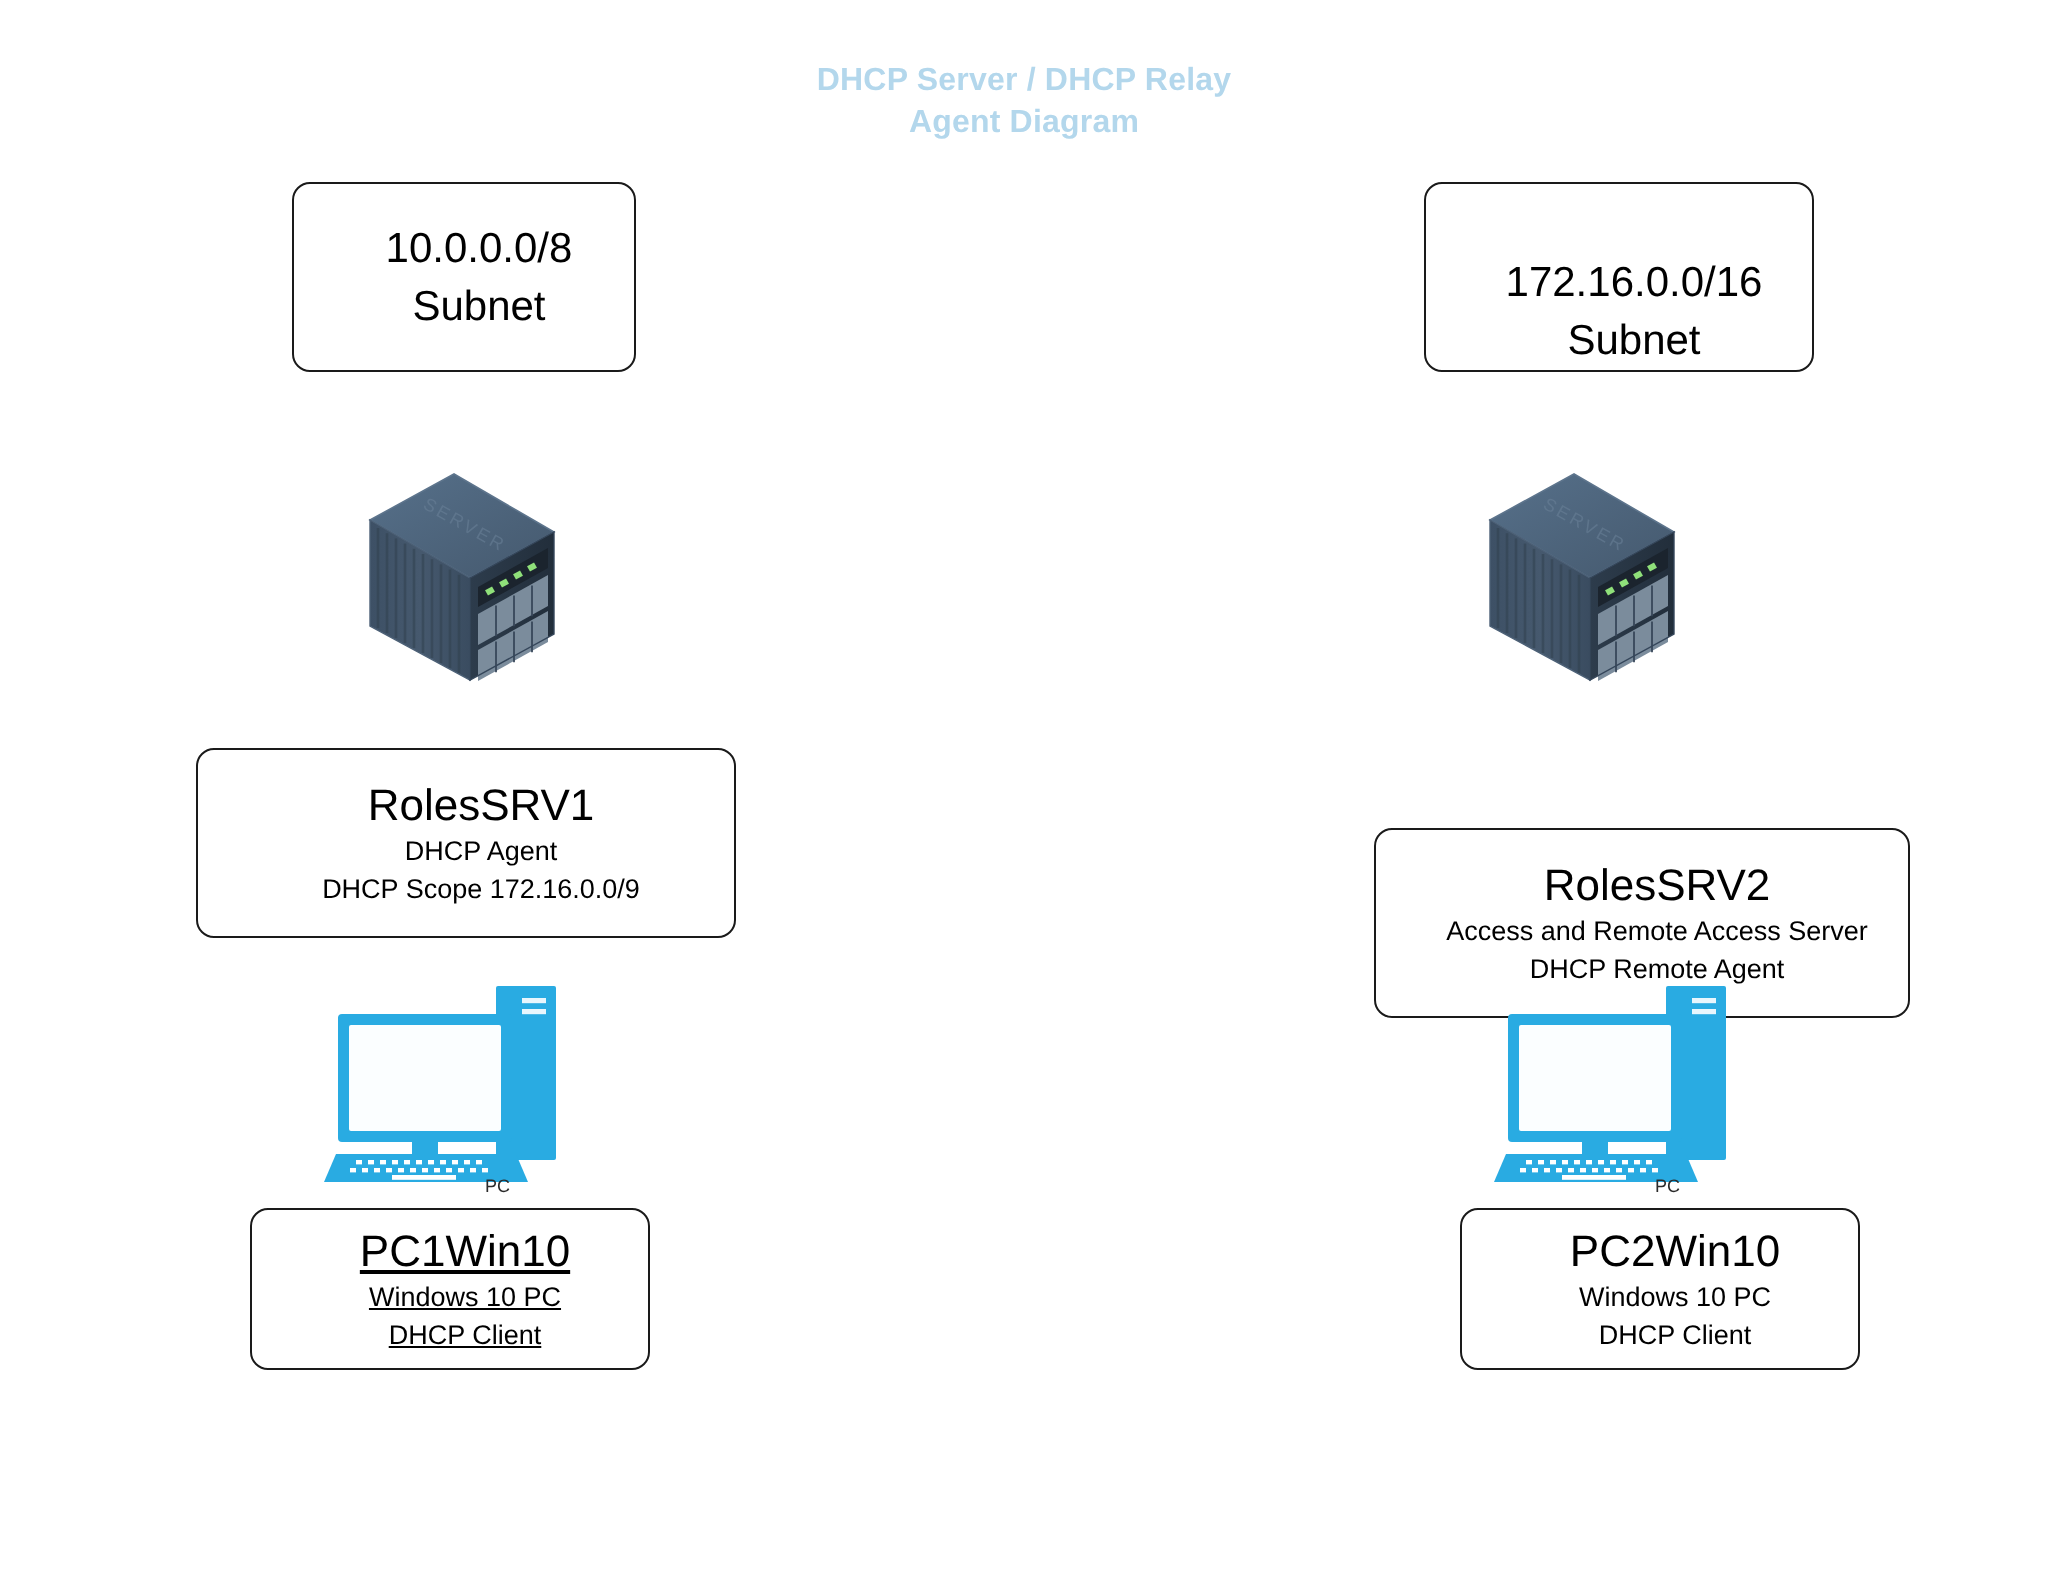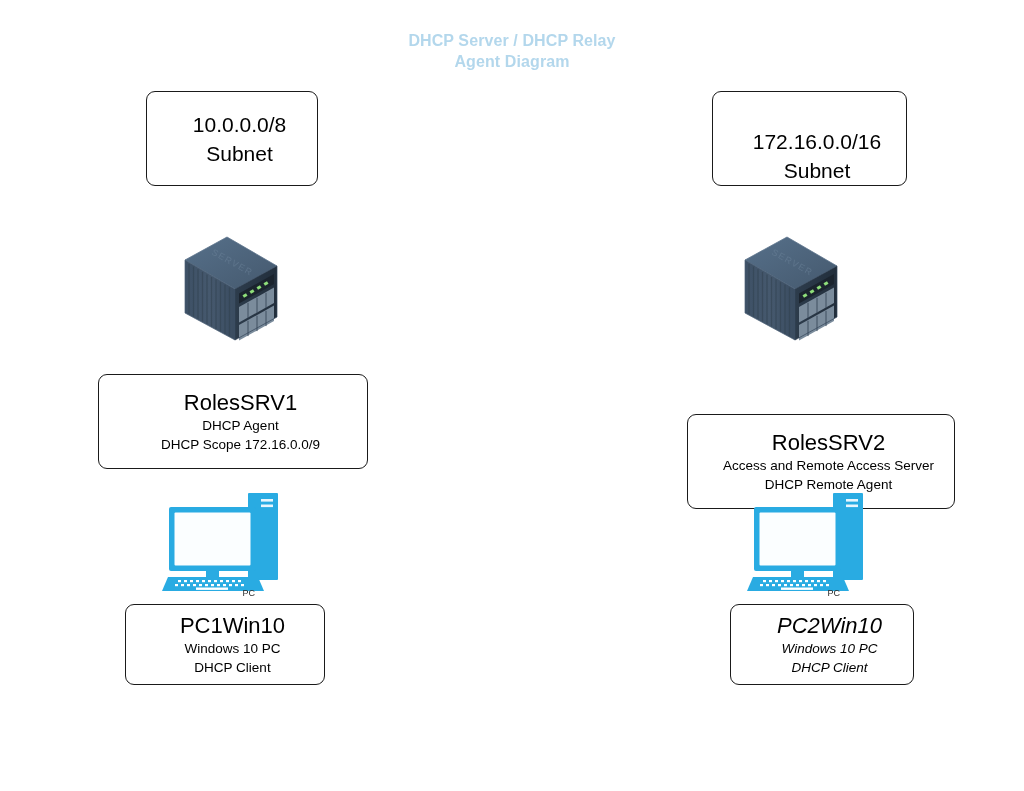--- a/index.html
+++ b/index.html
@@ -299,21 +299,21 @@
         <rect x="63" y="99" width="3" height="2.2"></rect>
         <rect x="69" y="99" width="3" height="2.2"></rect>
         <rect x="75" y="99" width="3" height="2.2"></rect>
         <rect x="81" y="99" width="3" height="2.2"></rect>
         <rect x="36" y="102.5" width="32" height="2.4"></rect>
       </g>
     </svg>
   </div>
   <div class="pc-caption" style="left:195px; top:588px;">PC</div>
 
-  <div class="node-box" style="left:125px; top:604px; width:200px; height:81px;">
+  <div class="node-box" style="left:125px; top:604px; width:200px; height:81px;text-decoration:underline;">
     <div class="line-main">PC1Win10</div>
     <div class="line-sub">Windows 10 PC</div>
     <div class="line-sub">DHCP Client</div>
   </div>
 
   <div class="pc-icon" style="left:745px; top:485px;">
     <svg width="130" height="115" viewBox="0 0 130 115" xmlns="http://www.w3.org/2000/svg">
       <rect x="88" y="8" width="30" height="87" rx="1" fill="#29abe2"></rect>
       <rect x="101" y="14" width="12" height="2.6" fill="#e8f6fd"></rect>
       <rect x="101" y="19.5" width="12" height="2.6" fill="#e8f6fd"></rect>
@@ -344,19 +344,19 @@
         <rect x="63" y="99" width="3" height="2.2"></rect>
         <rect x="69" y="99" width="3" height="2.2"></rect>
         <rect x="75" y="99" width="3" height="2.2"></rect>
         <rect x="81" y="99" width="3" height="2.2"></rect>
         <rect x="36" y="102.5" width="32" height="2.4"></rect>
       </g>
     </svg>
   </div>
   <div class="pc-caption" style="left:780px; top:588px;">PC</div>
 
-  <div class="node-box" style="left:730px; top:604px; width:184px; height:81px;font-style:italic;">
+  <div class="node-box" style="left:730px; top:604px; width:200px; height:81px;">
     <div class="line-main">PC2Win10</div>
     <div class="line-sub">Windows 10 PC</div>
     <div class="line-sub">DHCP Client</div>
   </div>
 
 </div>
 
 </body></html>

